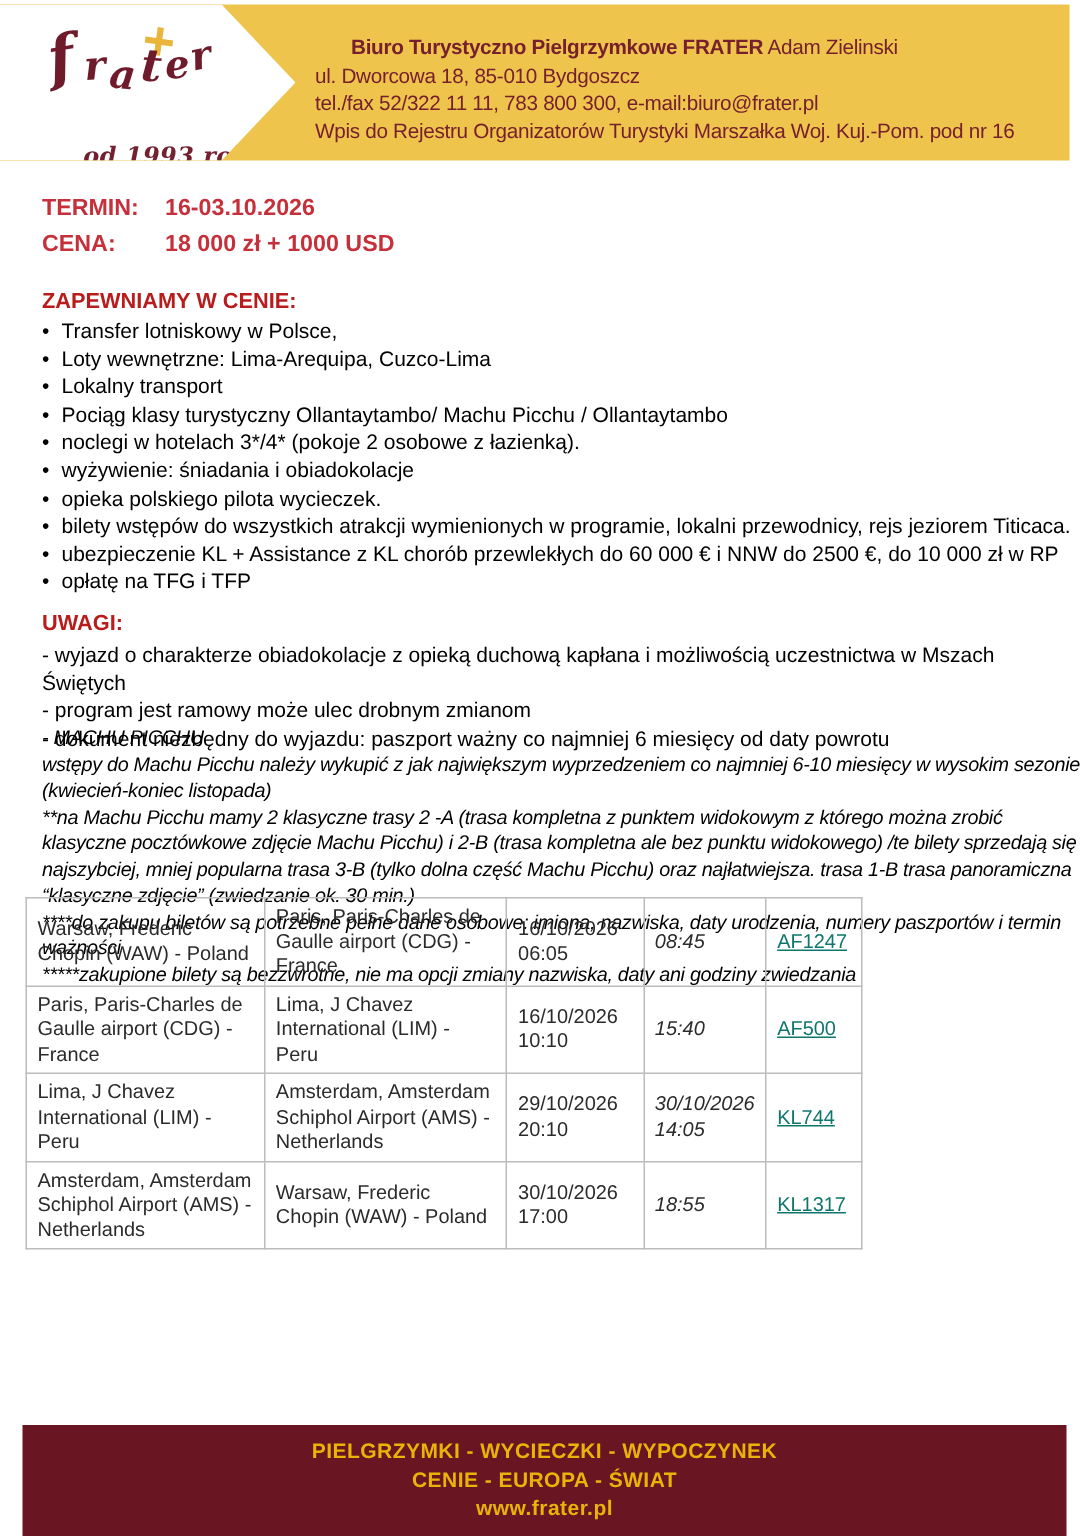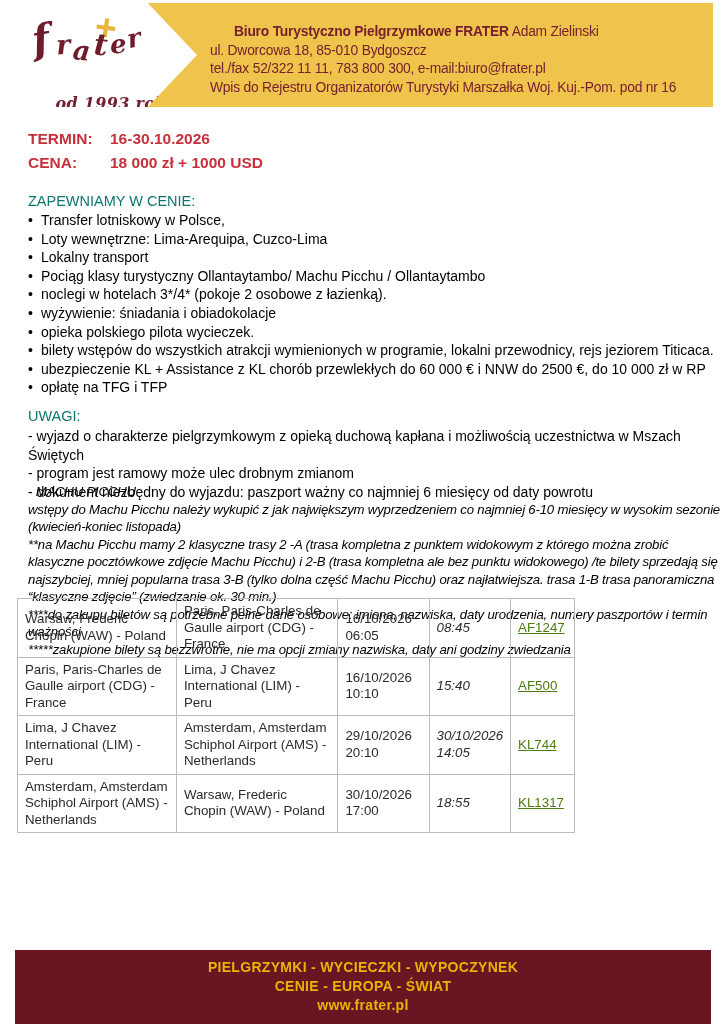--- a/index.html
+++ b/index.html
@@ -34,42 +34,42 @@
   .header-info { position:absolute; left:210px; top:20px; width:500px;
     color:#76202E; font-size:13.8px; line-height:18.6px; letter-spacing:-0.2px; }
   .header-info b { font-weight:bold;margin-left:24px; }
 
   
   .terms { position:absolute; left:28px; top:127px; color:#C5303A; font-weight:bold; font-size:15.5px; }
   .terms .row { display:flex; height:24px; align-items:center; }
   .terms .lbl { width:82px; }
 
   
-  .sec-head { position:absolute; left:28px; color:#0f766e; font-weight:normal; font-size:14.5px; }
+  .sec-head { position:absolute; left:28px; color:#b91c1c; font-weight:bold; font-size:14.5px; }
   #included-head { top:193px; }
   #remarks-head  { top:408px; }
 
   .linelist { position:absolute; left:28px; width:690px; font-size:14px; line-height:18.6px; color:#000000; }
   #included-list { top:211px; }
   #included-list .li { padding-left:13px; position:relative; }
   #included-list .li::before { content:"\2022"; position:absolute; left:0; top:0; }
   #remarks-list { top:427px; }
   #remarks-italic { top:483px; width:692px; font-style:italic; font-size:13.2px;
     line-height:17.5px; letter-spacing:-0.2px; }
 
   
   .flights { position:absolute; left:17px; top:598px; width:558px;
     border-collapse:collapse; font-size:13.3px; line-height:16.5px; color:#2b2b2b; }
   .flights td { border:1px solid #bcbcbc; padding:4px 7px; vertical-align:middle; }
   .flights td.c-from { width:29.5%; }
   .flights td.c-to { width:30%; }
   .flights td.c-dep { width:16.5%; }
   .flights td.c-arr { width:12.5%;font-style:italic; }
   .flights td.c-fl { width:11.5%; }
-  .flights a { color:#4d7c0f; text-decoration:underline; }
+  .flights a { color:#0f766e; text-decoration:underline; }
 
   
   .footer { position:absolute; left:15px; top:950px; width:696px; height:78px;
     background:#6A1522; color:#eab308; text-align:center; font-weight:bold;
     font-size:14px; line-height:19px; padding-top:8px; letter-spacing:0.3px; }
 </style>
 </head>
 <body>
 
 <div class="page">
@@ -87,21 +87,21 @@
       <div><b>Biuro Turystyczno Pielgrzymkowe FRATER</b><span> Adam Zielinski</span></div>
       <div>ul. Dworcowa 18, 85-010 Bydgoszcz</div>
       <div>tel./fax 52/322 11 11, 783 800 300, e-mail:biuro@frater.pl</div>
       <div>Wpis do Rejestru Organizatorów Turystyki Marszałka Woj. Kuj.-Pom. pod nr 16</div>
     </div>
   </div>
 
   <div class="terms">
     <div class="row">
       <span class="lbl">TERMIN:</span>
-      <span>16-30.10.2026</span>
+      <span>16-03.10.2026</span>
     </div>
     <div class="row">
       <span class="lbl">CENA:</span>
       <span>18 000 zł + 1000 USD</span>
     </div>
   </div>
 
   <div class="sec-head" id="included-head">ZAPEWNIAMY W CENIE:</div>
   <div class="linelist" id="included-list">
       <div class="li">Transfer lotniskowy w Polsce,</div>
@@ -111,21 +111,21 @@
       <div class="li">noclegi w hotelach 3*/4* (pokoje 2 osobowe z łazienką).</div>
       <div class="li">wyżywienie: śniadania i obiadokolacje</div>
       <div class="li">opieka polskiego pilota wycieczek.</div>
       <div class="li">bilety wstępów do wszystkich atrakcji wymienionych w programie, lokalni przewodnicy, rejs jeziorem Titicaca.</div>
       <div class="li">ubezpieczenie KL + Assistance z KL chorób przewlekłych do 60 000 € i NNW do 2500 €, do 10 000 zł w RP</div>
       <div class="li">opłatę na TFG i TFP</div>
     </div>
 
   <div class="sec-head" id="remarks-head">UWAGI:</div>
   <div class="linelist" id="remarks-list">
-      <div class="li">- wyjazd o charakterze pielgrzymkowym z opieką duchową kapłana i możliwością uczestnictwa w Mszach Świętych</div>
+      <div class="li">- wyjazd o charakterze obiadokolacje z opieką duchową kapłana i możliwością uczestnictwa w Mszach Świętych</div>
       <div class="li">- program jest ramowy może ulec drobnym zmianom</div>
       <div class="li">- dokument niezbędny do wyjazdu: paszport ważny co najmniej 6 miesięcy od daty powrotu</div>
     </div>
   <div class="linelist" id="remarks-italic">
       <div class="li">- MACHU PICCHU</div>
       <div class="li"> wstępy do Machu Picchu należy wykupić z jak największym wyprzedzeniem  co najmniej 6-10 miesięcy w wysokim sezonie (kwiecień-koniec listopada)</div>
       <div class="li">**na Machu Picchu mamy 2 klasyczne trasy 2 -A (trasa kompletna z punktem widokowym z którego można zrobić klasyczne pocztówkowe zdjęcie Machu Picchu) i 2-B (trasa kompletna ale bez punktu widokowego) /te bilety sprzedają się najszybciej, mniej popularna trasa 3-B (tylko dolna część Machu Picchu) oraz najłatwiejsza. trasa 1-B trasa panoramiczna “klasyczne zdjęcie” (zwiedzanie ok. 30 min.)</div>
       <div class="li">****do zakupu biletów są potrzebne pełne dane osobowe: imiona, nazwiska, daty urodzenia, numery paszportów i termin ważności</div>
       <div class="li">*****zakupione bilety są bezzwrotne, nie ma opcji zmiany nazwiska, daty ani godziny zwiedzania</div>
     </div>

